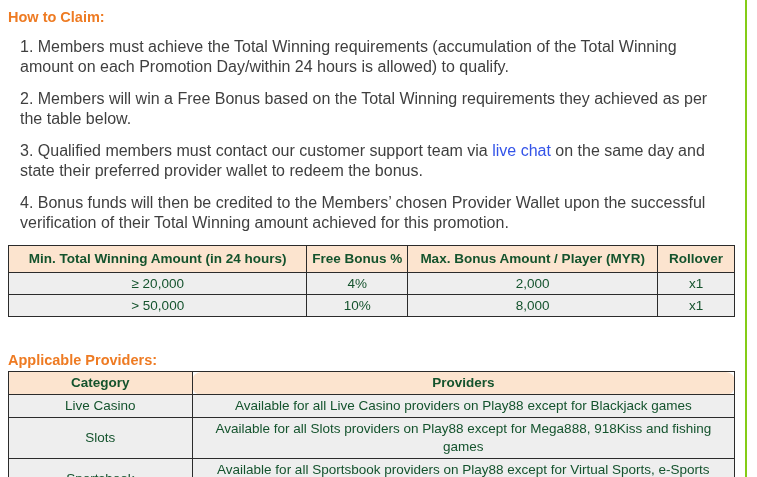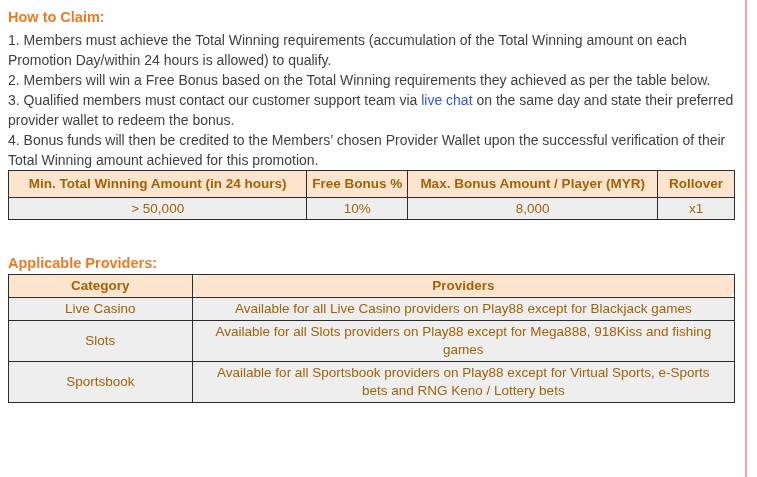--- a/index.html
+++ b/index.html
@@ -6,49 +6,49 @@
   html, body {
     margin: 0; padding: 0;
     width: 757px; height: 477px;
     background: #ffffff;
     font-family: "Liberation Sans", sans-serif;
     overflow: hidden;
   }
   .content {
     width: 747px;
     height: 477px;
-    border-right: 2px solid #fca5a5;
+    border-right: 2px solid #84cc16;
     padding: 10px 10px 0 8px;
   }
   h3 {
     font-size: 14.5px;
     line-height: 15px;
     font-weight: bold;
     color: #ee7b23;
     margin: 0 0 5px 0;
   }
   h3.details-heading   { margin: 25px 0 4px 0; }
   h3.providers-heading { margin: 36px 0 3px 0; }
   p {
-    margin: 0;
-    font-size: 14px;
+    margin: 12px;
+    font-size: 16px;
     line-height: 20px;
     color: #3f3f3f;
   }
   p.note { font-style: italic; }
   a.link {
     color: #3353e8;
     text-decoration: none;
     cursor: pointer;
   }
   table {
     border-collapse: collapse;
     table-layout: fixed;
     width: 727px;
-    color: #a16207;
+    color: #14532d;
   }
   th, td {
     border: 1px solid #2b2b2b;
     text-align: center;
     vertical-align: middle;
   }
   th {
     background: #fce4cf;
     font-weight: bold;
     font-size: 13.5px;
@@ -86,20 +86,26 @@
       <thead>
         <tr>
           <th>Min. Total Winning Amount (in 24 hours)</th>
           <th>Free Bonus %</th>
           <th>Max. Bonus Amount / Player (MYR)</th>
           <th>Rollover</th>
         </tr>
       </thead>
       <tbody>
         <tr>
+          <td>≥ 20,000</td>
+          <td>4%</td>
+          <td>2,000</td>
+          <td>x1</td>
+        </tr>
+        <tr>
           <td>&gt; 50,000</td>
           <td>10%</td>
           <td>8,000</td>
           <td>x1</td>
         </tr>
       </tbody>
     </table>
 
   <h3 class="providers-heading">Applicable Providers:</h3>
   <table id="providers-table">

